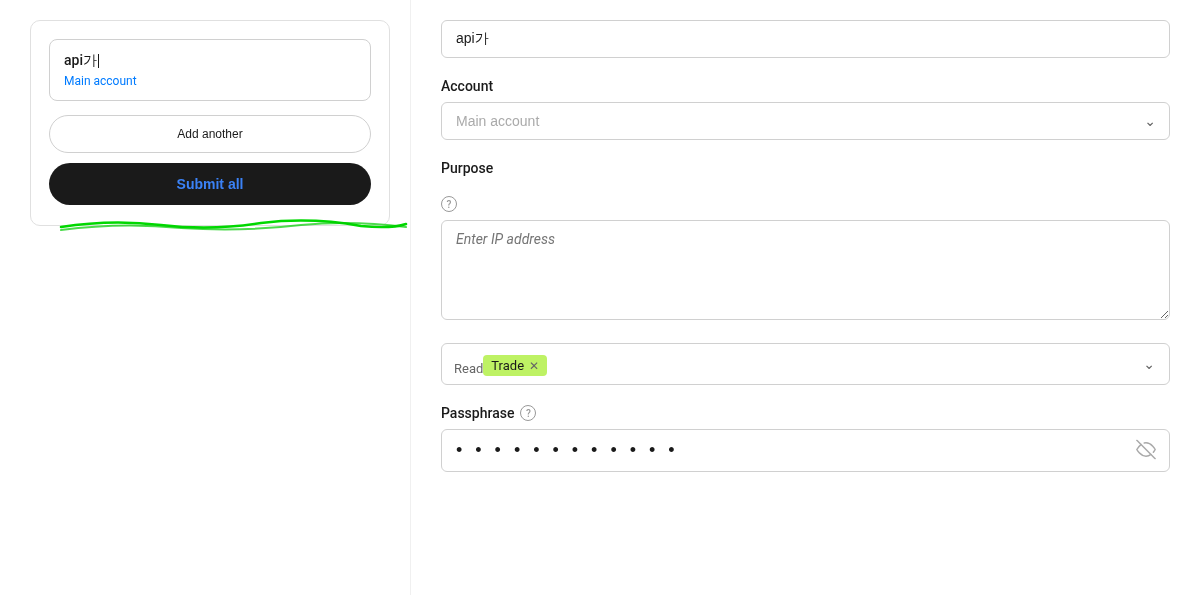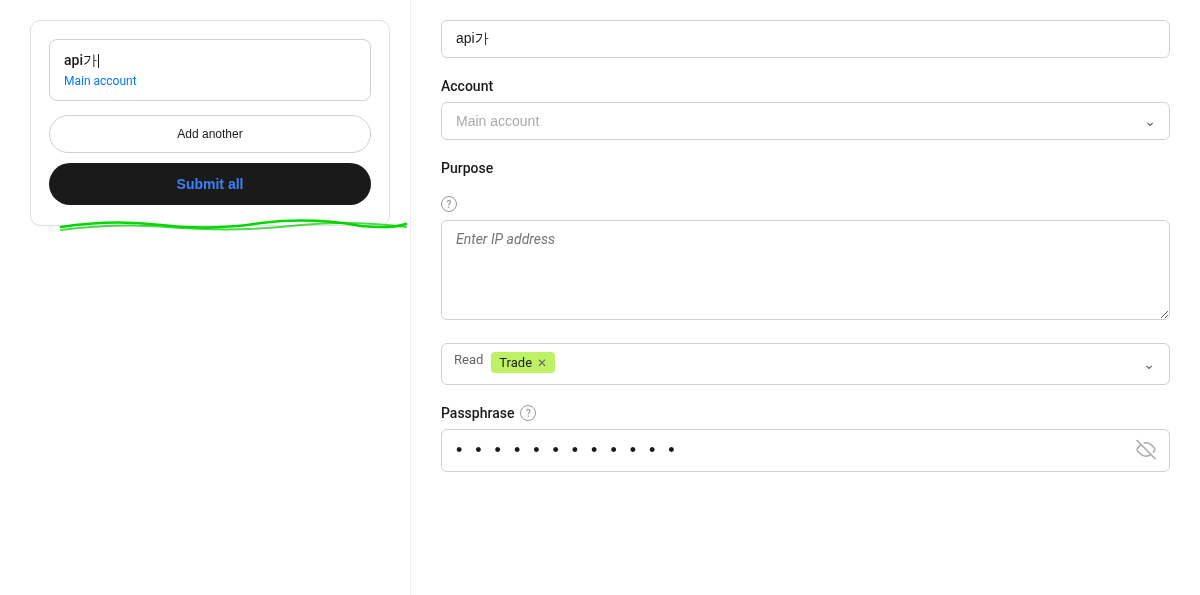--- a/index.html
+++ b/index.html
@@ -208,22 +208,21 @@
       color: #888;
       margin-top: 6px;
     }
     .permissions-wrapper {
       position: relative;
       width: 100%;
       border: 1px solid #d0d0d0;
       border-radius: 6px;
       padding: 8px 40px 8px 12px;
       display: flex;
-      align-items: flex-start;
-      gap: 8px;
+      align-items: flex-end;
       min-height: 42px;
       cursor: pointer;
     }
     .perm-read {
       font-size: 13px;
       color: #666;
     }
     .perm-tag {
       display: inline-flex;
       align-items: center;

